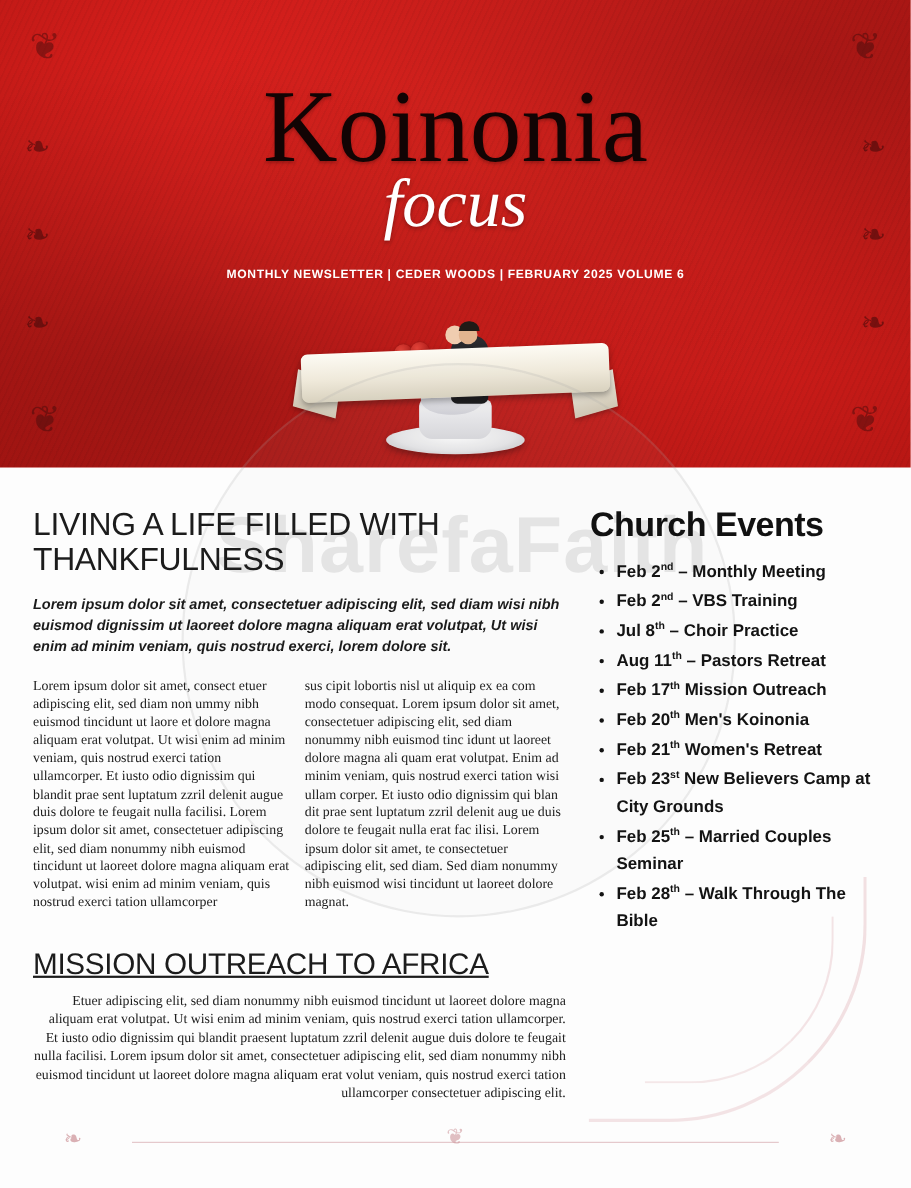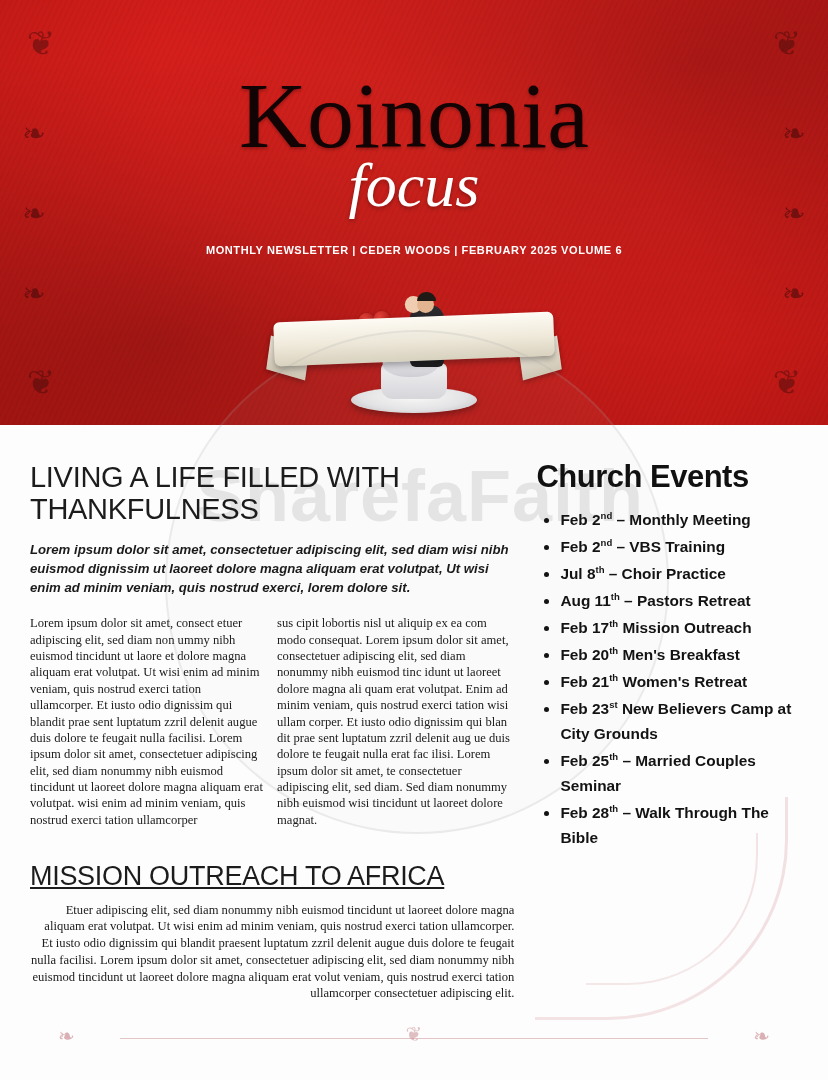--- a/index.html
+++ b/index.html
@@ -463,21 +463,21 @@
       </div>
 
       <div class="right-col">
         <h2 class="events-title">Church Events</h2>
         <ul class="events" id="events-list">
             <li><span>Feb 2</span><sup>nd</sup><span> – Monthly Meeting</span></li>
             <li><span>Feb 2</span><sup>nd</sup><span> – VBS Training</span></li>
             <li><span>Jul 8</span><sup>th</sup><span> – Choir Practice</span></li>
             <li><span>Aug 11</span><sup>th</sup><span> – Pastors Retreat</span></li>
             <li><span>Feb 17</span><sup>th</sup><span>  Mission Outreach</span></li>
-            <li><span>Feb 20</span><sup>th</sup><span> Men's Breakfast</span></li>
+            <li><span>Feb 20</span><sup>th</sup><span> Men's Koinonia</span></li>
             <li><span>Feb 21</span><sup>th</sup><span> Women's Retreat</span></li>
             <li><span>Feb 23</span><sup>st</sup><span> New Believers Camp at City Grounds</span></li>
             <li><span>Feb 25</span><sup>th</sup><span> – Married Couples Seminar</span></li>
             <li><span>Feb 28</span><sup>th</sup><span> – Walk Through The Bible</span></li>
           </ul>
       </div>
 
     </div>
   </div>
 

